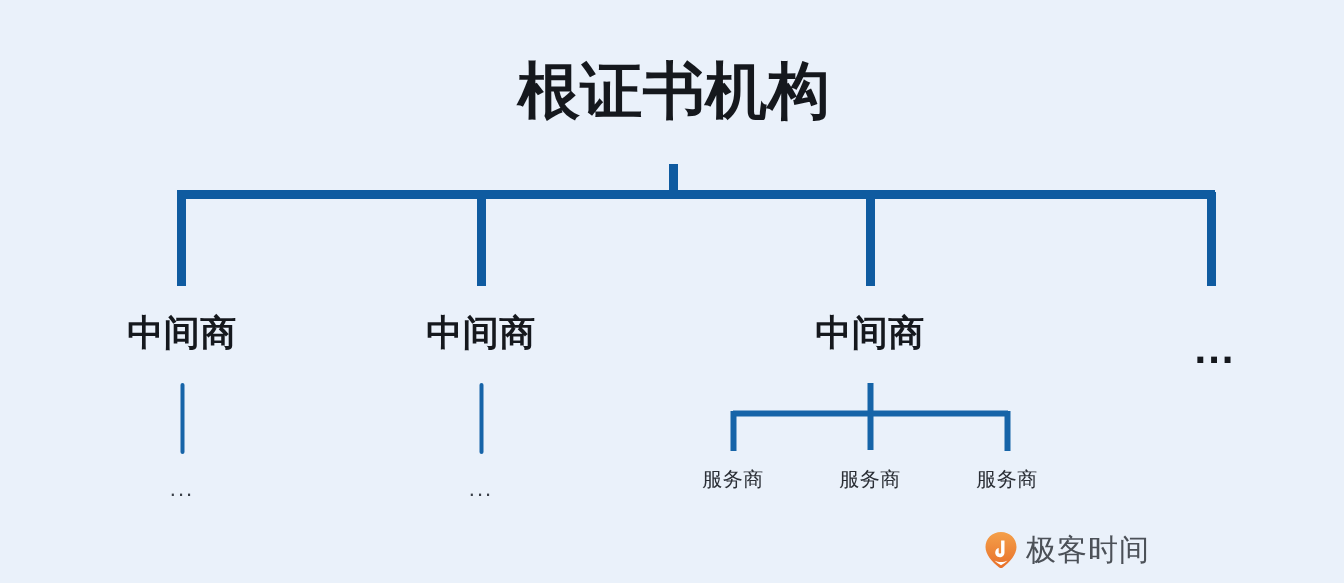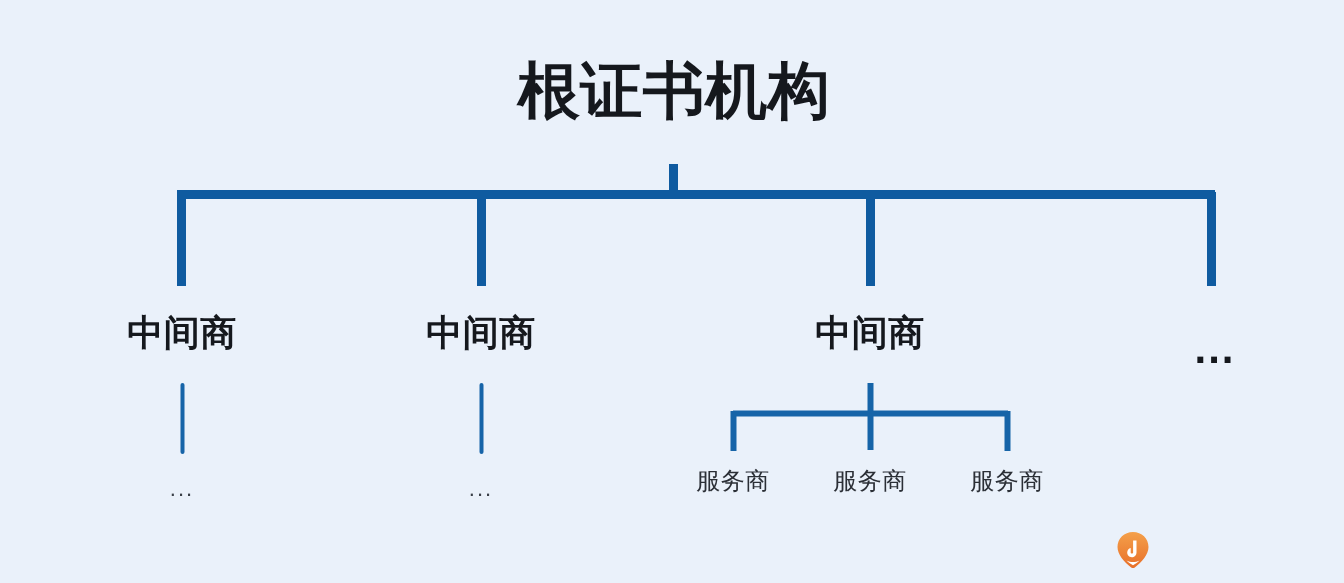--- a/index.html
+++ b/index.html
@@ -39,21 +39,21 @@
     line-height: 1;
     letter-spacing: 0.5px;
   }
   .level-mid {
     font-size: 36px;
     font-weight: bold;
     line-height: 1;
     letter-spacing: 0.5px;
   }
   .level-leaf {
-    font-size: 24px;
+    font-size: 20px;
     font-weight: normal;
     line-height: 1;
     color: #2b2f36;
     letter-spacing: 0.5px;
   }
   .ellipsis-big {
     font-size: 42px;
     font-weight: bold;
     line-height: 1;
     color: #15181d;
@@ -139,15 +139,16 @@
                C32.5 7.6 25.8 1 17 1 Z" fill="url(#pingrad)"></path>
       <path d="M20.5 9.5 L20.5 21.5 C20.5 24.4 18.3 26.3 15.8 26.3
                C13.2 26.3 11.2 24.2 11.2 21.6 C11.2 19.3 12.7 17.5 14.7 17.1
                L14.7 21.4 C14.7 22.1 15.2 22.6 15.9 22.6
                C16.6 22.6 17.1 22.1 17.1 21.4 L17.1 9.5 Z" fill="#ffffff"></path>
       <path d="M10.5 29.5 C12.5 31.8 15 33.2 17 34.2
                C19 33.2 21.5 31.8 23.5 29.5
                C21.3 30.6 19.1 31.1 17 31.1
                C14.9 31.1 12.7 30.6 10.5 29.5 Z" fill="#ffffff"></path>
     </svg>
+    <span class="wm-text">极客时间</span>
   </div>
 
 </div>
 
 </body></html>

